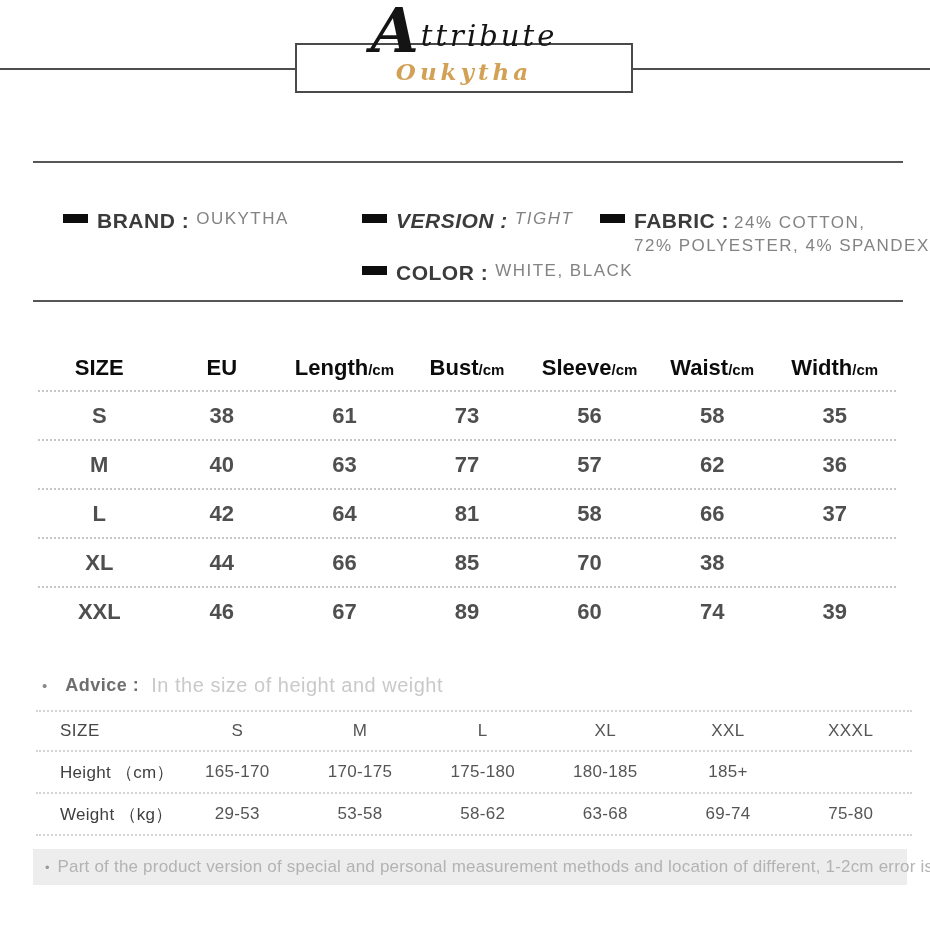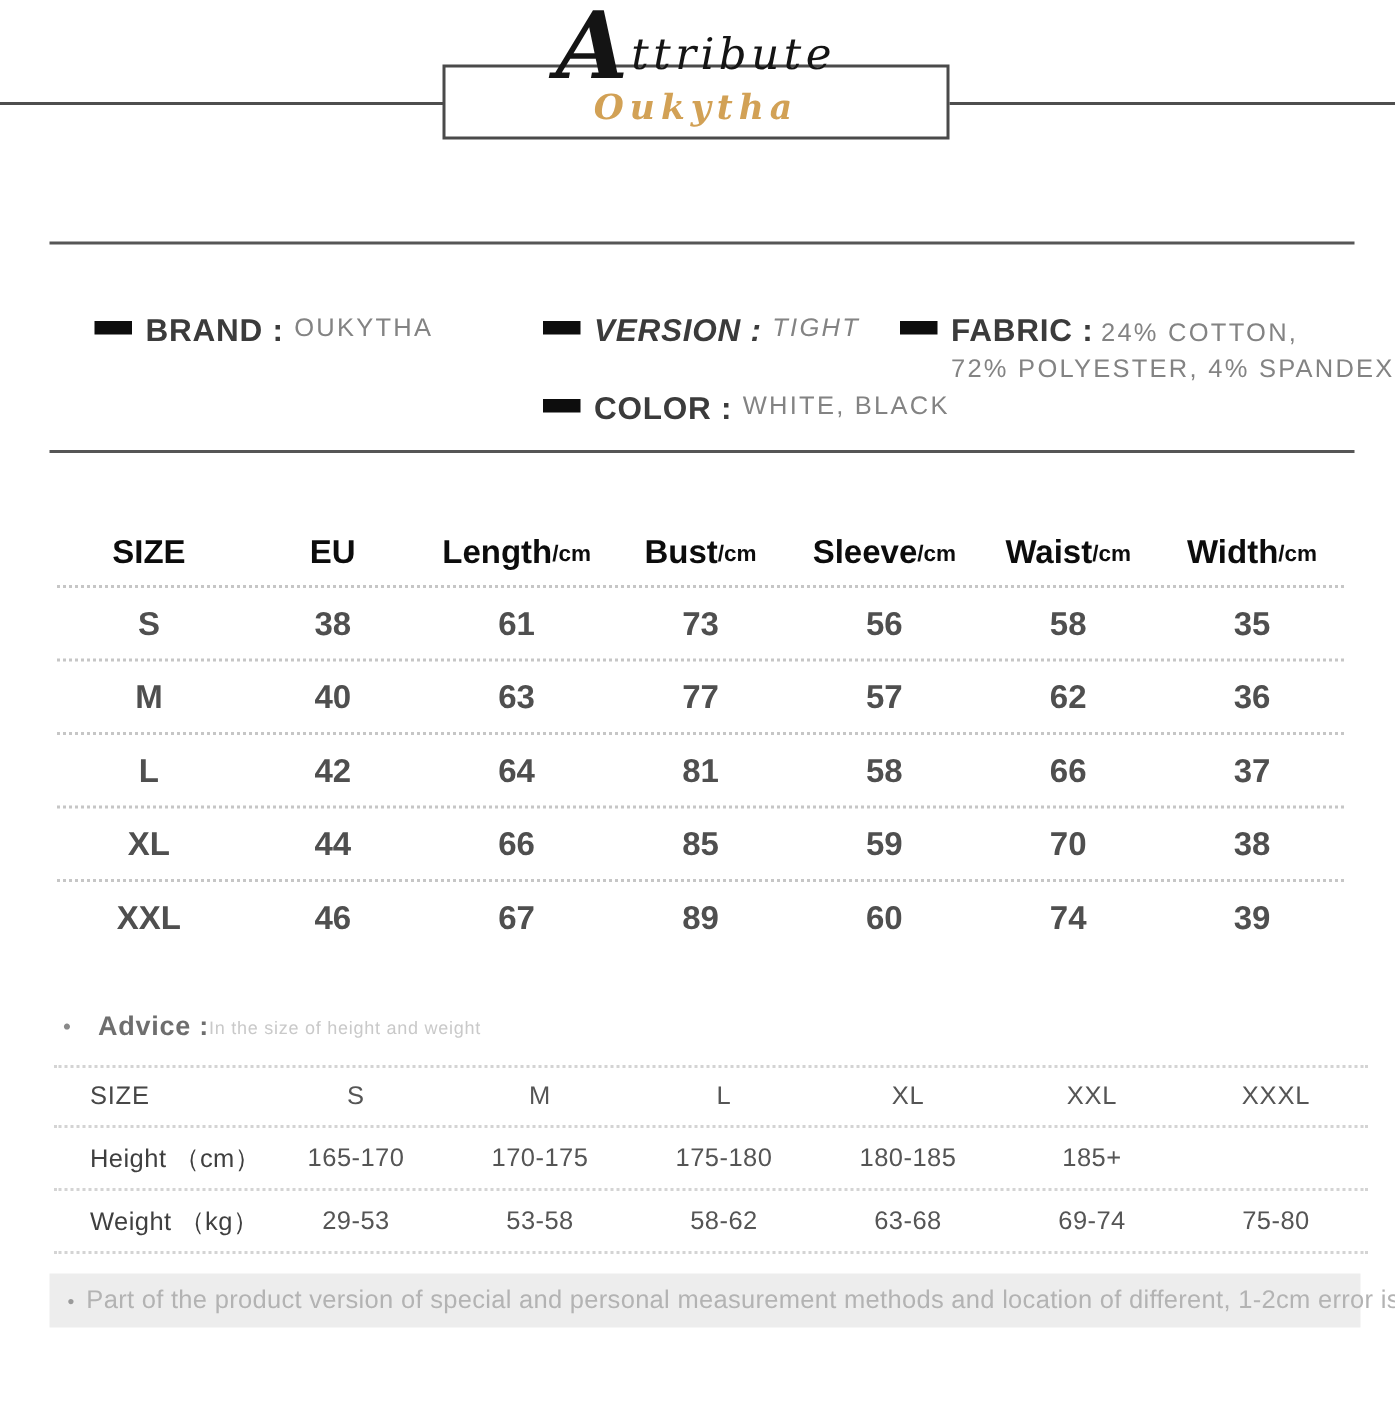--- a/index.html
+++ b/index.html
@@ -39,21 +39,21 @@
   .sizetable .trow{height:47px;}
   .sizetable .trow.thead{height:45px;}
   .th,.td{display:flex;align-items:center;justify-content:center;}
   .th{font-size:22px;font-weight:bold;color:#0c0c0c;}
   .th .unit{font-size:15px;font-weight:bold;margin-top:3px;}
   .td{font-size:22px;font-weight:bold;color:#4f4f4f;}
   
   .advice{position:absolute;left:42px;top:674px;display:flex;align-items:center;white-space:nowrap;}
   .advice .dot{color:#8a8a8a;font-size:15px;margin-right:18px;}
   .advice .adv-label{font-size:18px;font-weight:bold;color:#6e6e6e;letter-spacing:0.5px;}
-  .advice .adv-text{font-size:12px;color:#c9c9c9;margin-left:0;letter-spacing:0.5px;}
+  .advice .adv-text{font-size:20px;color:#c9c9c9;margin-left:12px;letter-spacing:0.5px;}
   
   .fittable{position:absolute;left:36px;top:710px;width:876px;
             border-bottom:2px dotted #d4d4d4;}
   .fittable .trow{grid-template-columns:140px repeat(6,1fr);border-top:2px dotted #d4d4d4;}
   .fittable .trow.fhead{height:38px;}
   .fittable .trow{height:40px;}
   .fth,.ftd{display:flex;align-items:center;justify-content:center;
             font-size:17px;color:#555555;}
   .fth{letter-spacing:0.5px;}
   .ftd{letter-spacing:0.3px;}
@@ -163,21 +163,20 @@
       <div class="td">81</div>
       <div class="td">58</div>
       <div class="td">66</div>
       <div class="td">37</div>
     </div>
     <div class="trow">
       <div class="td">XL</div>
       <div class="td">44</div>
       <div class="td">66</div>
       <div class="td">85</div>
-      <div class="td">59</div>
       <div class="td">70</div>
       <div class="td">38</div>
     </div>
     <div class="trow">
       <div class="td">XXL</div>
       <div class="td">46</div>
       <div class="td">67</div>
       <div class="td">89</div>
       <div class="td">60</div>
       <div class="td">74</div>

